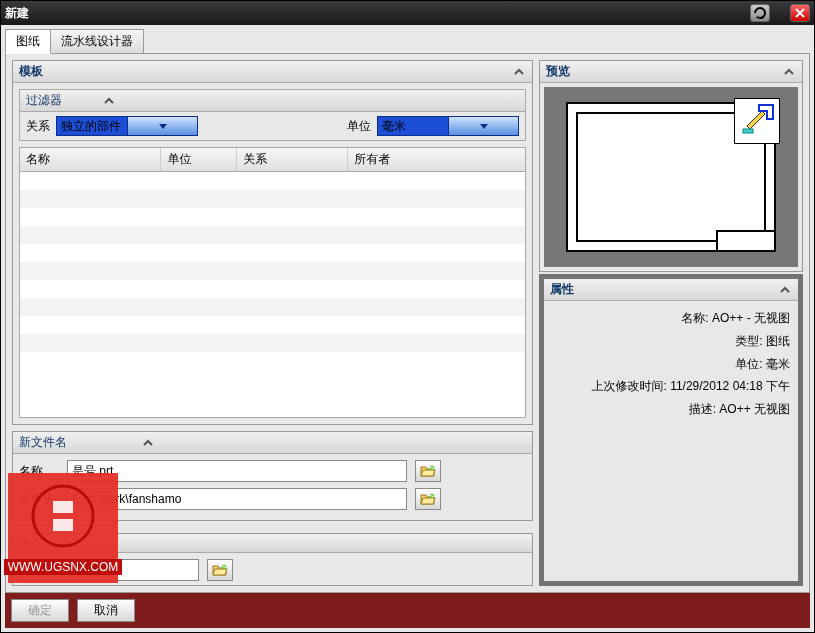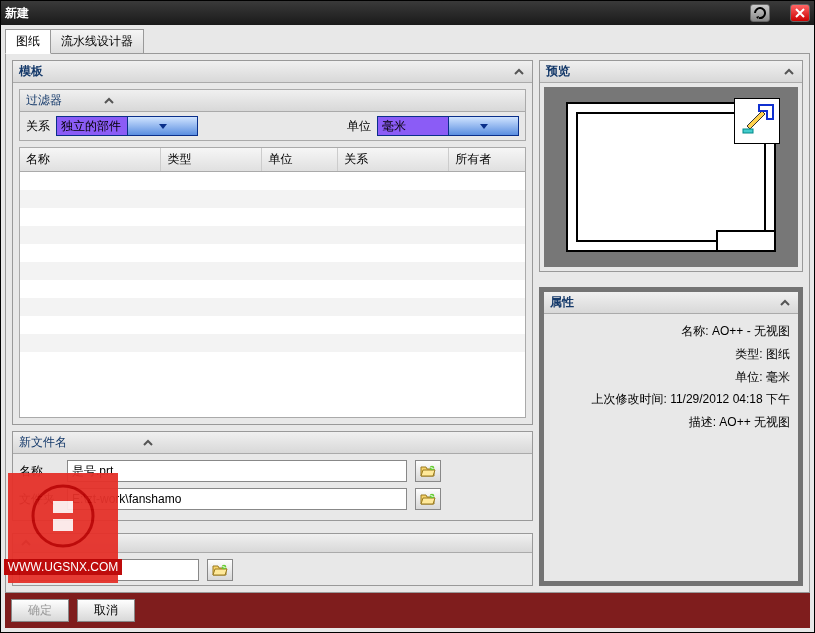--- a/index.html
+++ b/index.html
@@ -15,34 +15,34 @@
 
 .body { flex: 1; background: #e8e8e8; padding: 4px; display: flex; flex-direction: column; overflow:hidden; }
 
 .tabs { display: flex; background:#e8e8e8; }
 .tab { padding: 3px 10px; border: 1px solid #999; background: linear-gradient(#f5f5f5,#ddd); cursor: pointer; margin-right:-1px; }
 .tab.active { background: #fff; border-bottom: 1px solid #fff; position:relative; z-index:2; }
 
 .main-area { display: flex; gap: 6px; flex: 1; border:1px solid #999; background:#e8e8e8; padding:6px; margin-top:-1px; }
 
 .col-left { flex: 1; display: flex; flex-direction: column; gap: 6px; min-width:0; }
-.col-right { width: 264px; display: flex; flex-direction: column; gap: 15px; }
+.col-right { width: 264px; display: flex; flex-direction: column; gap: 2px; }
 
 .panel { border: 1px solid #999; background: #e8e8e8; display:flex; flex-direction:column;justify-content:space-between; }
 .panel-header { display:flex; align-items:center; background: linear-gradient(#f0f0f0,#d8d8d8); padding: 2px 6px; border-bottom:1px solid #aaa; color:#14396a; font-weight:bold; }
 .panel-header .sp { flex:1; }
 .chev { width:14px; height:14px; display:inline-flex; align-items:center; justify-content:center; color:#555; cursor:pointer; }
 
 .filter-box { border:1px solid #aaa; margin:6px; background:#e8e8e8; }
 .filter-header { display:flex; align-items:center; background:linear-gradient(#f0f0f0,#d8d8d8); padding:2px 6px; border-bottom:1px solid #aaa; color:#14396a;gap:20px; }
 .filter-row { display:flex; align-items:center; padding:4px 6px; gap:6px; }
 .filter-row .gap { flex:1; }
 
 label.small { color:#000; }
-.select { display:inline-flex; align-items:center; border:1px solid #0a2f8a; background:#8b5cf6; height:20px; cursor:pointer; }
+.select { display:inline-flex; align-items:center; border:1px solid #0a2f8a; background:#1d4ed8; height:20px; cursor:pointer; }
 .select span { padding: 0 4px; min-width:70px; }
 .select .arrow { width:16px; height:18px; background:linear-gradient(#cfe3ff,#5a8ee0); border-left:1px solid #0a2f8a; display:flex; align-items:center; justify-content:center; }
 .select .arrow::after { content:""; border-left:4px solid transparent; border-right:4px solid transparent; border-top:5px solid #0a2f8a; }
 
 .grid-wrap { margin:0 6px 6px 6px; border:1px solid #aaa; flex:1; display:flex; flex-direction:column; background:#fff; min-height:180px; }
 .grid-head { display:flex; background:linear-gradient(#f6f6f6,#e0e0e0); border-bottom:1px solid #aaa; }
 .gh { border-right:1px solid #ccc; padding:3px 6px; }
 .gh:last-child { border-right:none; }
 .c1{width:28%} .c2{width:20%} .c3{width:15%} .c4{width:22%} .c5{width:15%}
 .grid-rows { flex:1; }
@@ -139,21 +139,20 @@
               <div class="select">
                 <span>毫米</span>
                 <span class="arrow"></span>
               </div>
             </div>
           </div>
 
           <div class="grid-wrap">
             <div class="grid-head">
               <div class="gh c1">名称</div>
-              <div class="gh c2">类型</div>
               <div class="gh c3">单位</div>
               <div class="gh c4">关系</div>
               <div class="gh c5">所有者</div>
             </div>
             <div class="grid-rows">
               <div class="gr"></div>
               <div class="gr"></div>
               <div class="gr"></div>
               <div class="gr"></div>
               <div class="gr"></div>

